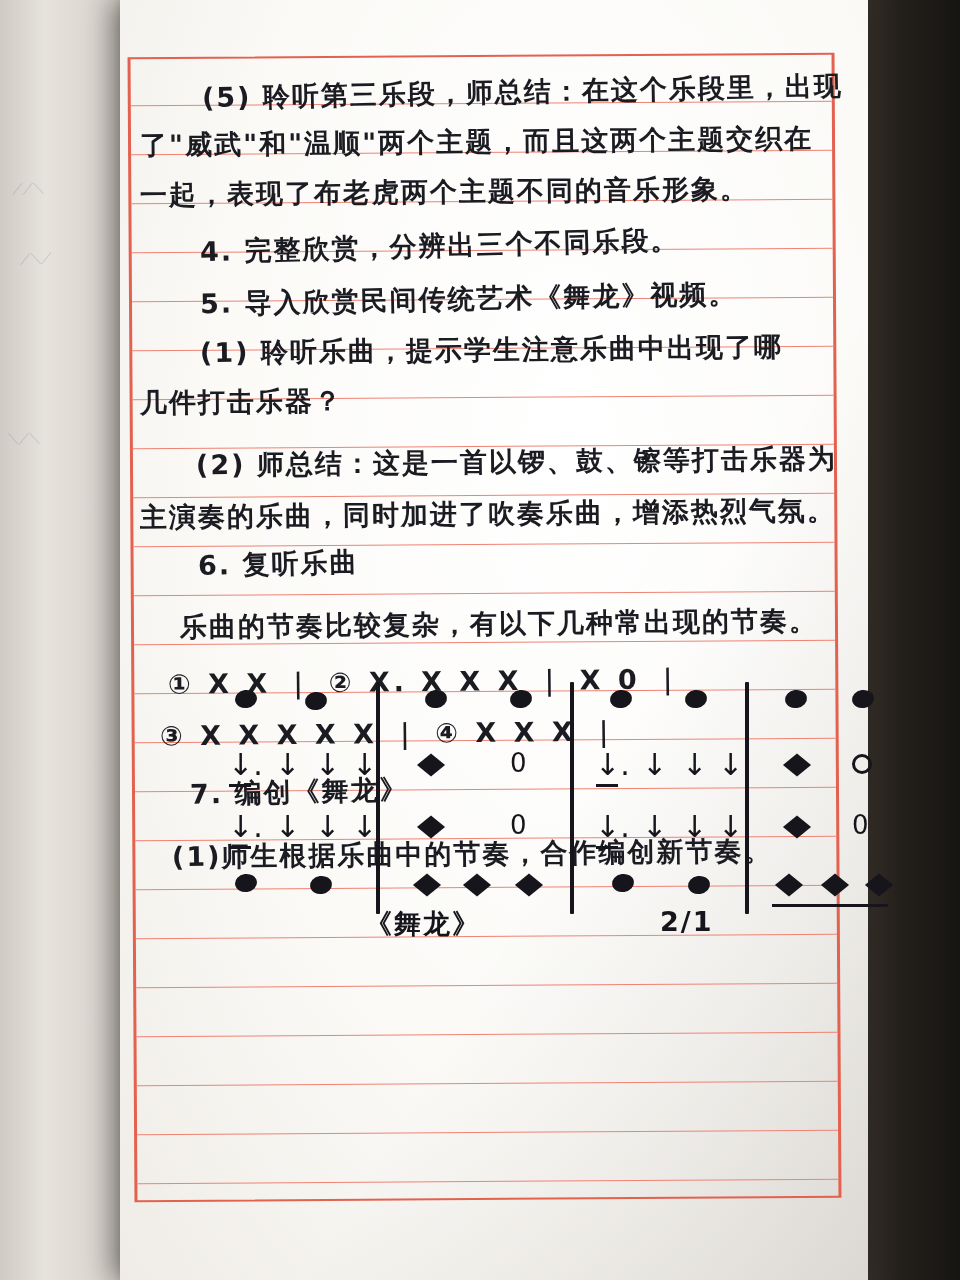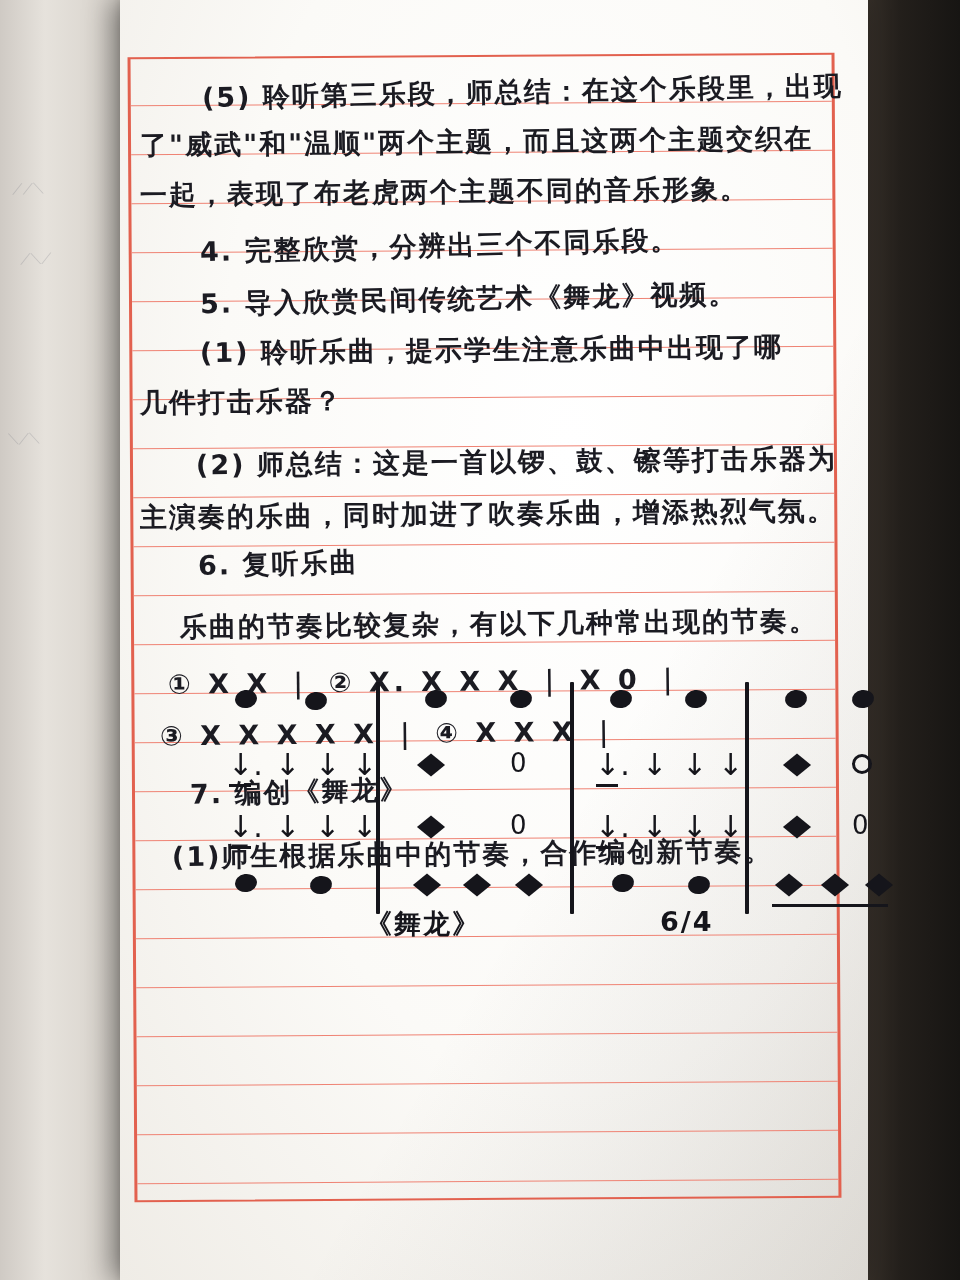--- a/index.html
+++ b/index.html
@@ -250,21 +250,21 @@
 
     <div class="hw ln r2" style="left:48px; top:668px; letter-spacing:4px;">① X X ｜    ② X. X X X ｜ X 0 ｜</div>
 
     <div class="hw ln r2" style="left:40px; top:720px; letter-spacing:4px;">③ X X X X  X ｜    ④ X X X ｜</div>
 
     <div class="hw ln r3" style="left:70px; top:778px;">7. 编创《舞龙》</div>
 
     <div class="hw ln r2" style="left:52px; top:840px;">(1)师生根据乐曲中的节奏，合作编创新节奏。</div>
 
     <div class="title-score" style="left:245px; top:906px;">《舞龙》</div>
-    <div class="title-score" style="left:540px; top:906px;">6/4</div>
+    <div class="title-score" style="left:540px; top:906px;">2/1</div>
 
     <div id="score">
 
       <div class="bar" style="left:196px; top:10px;  height:232px;"></div>
       <div class="bar" style="left:390px; top:10px;  height:232px;"></div>
       <div class="bar" style="left:565px; top:10px;  height:232px;"></div>
 
       <div class="dot" style="left:55px;  top:18px;"></div>
       <div class="dot" style="left:125px; top:20px;"></div>
       <div class="dot" style="left:245px; top:18px;"></div>

